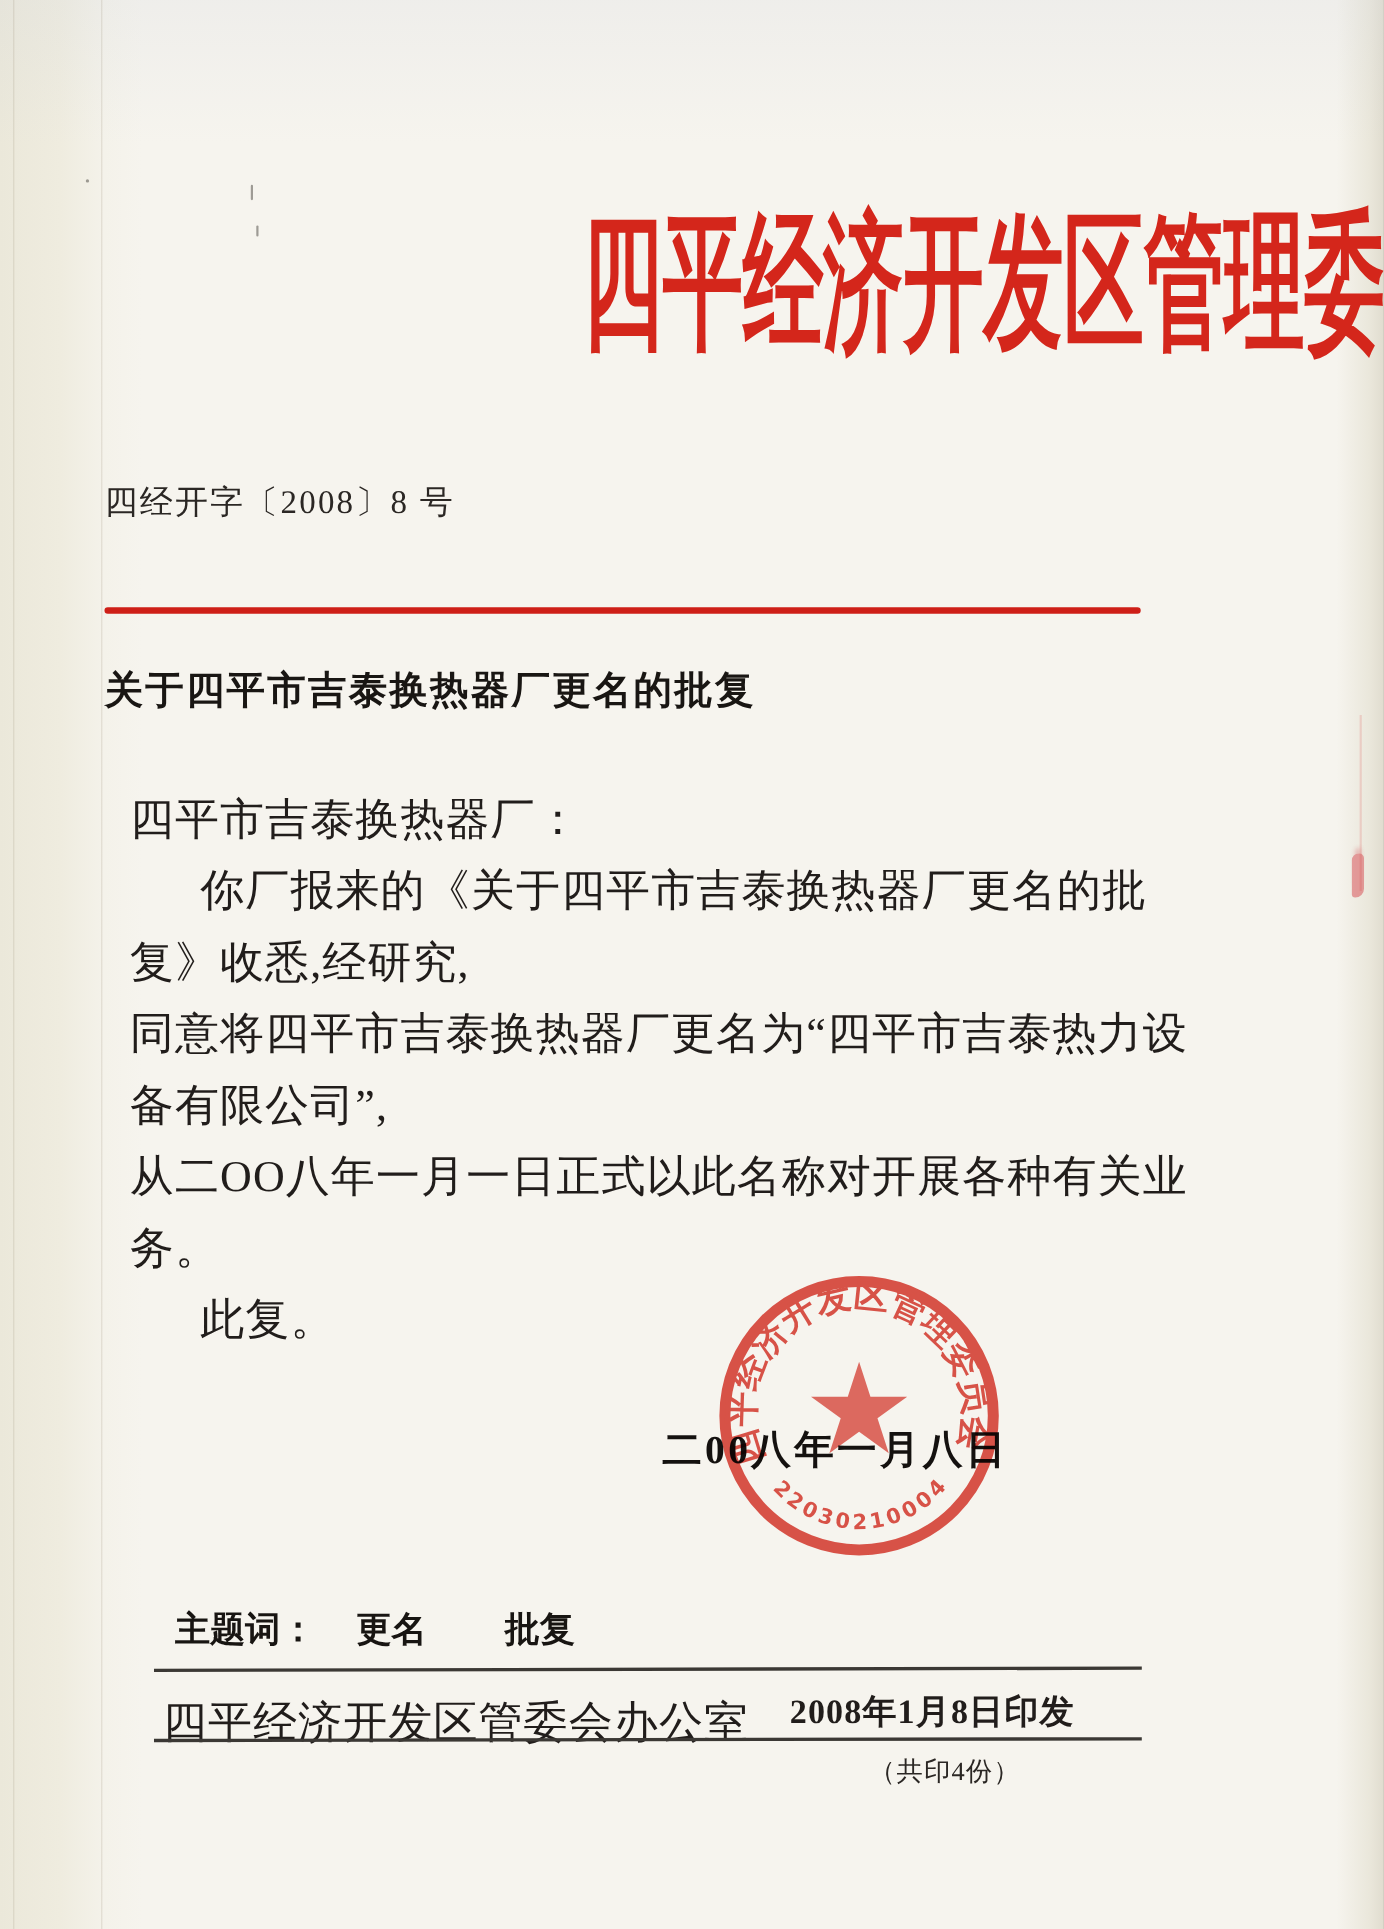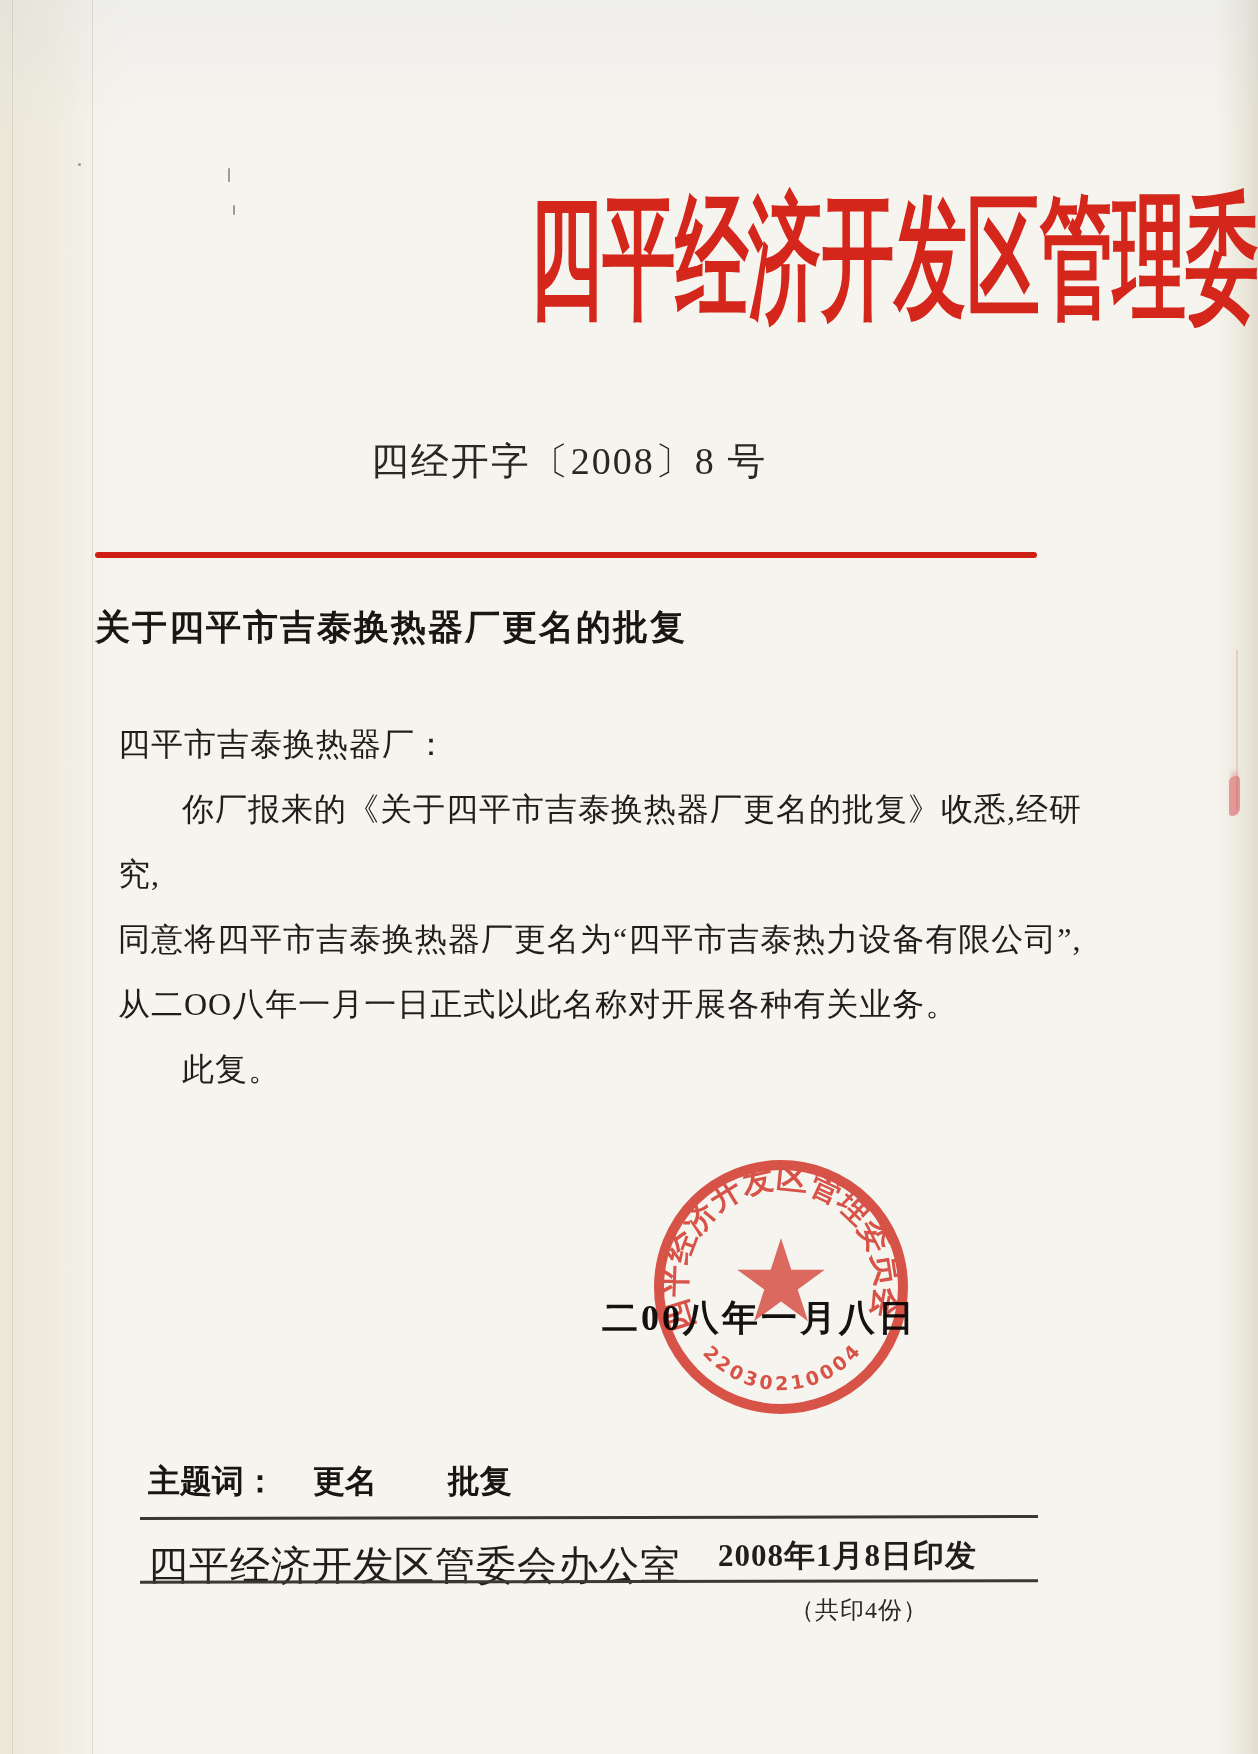--- a/index.html
+++ b/index.html
@@ -17,39 +17,39 @@
   .crease{position:absolute;top:0;bottom:0;width:1px;background:rgba(150,140,115,0.22);}
   .speck{position:absolute;background:rgba(70,65,60,0.5);border-radius:50%;}
 
   .header-title{position:absolute;top:185px;left:95px;width:948px;text-align:center;}
   .header-title span{
     display:inline-block;white-space:nowrap;
     font-size:135px;line-height:1.1;font-weight:bold;
     transform:scaleX(0.54);transform-origin:center;
     letter-spacing:0px;
   }
-  .doc-number{position:absolute;top:436px;left:95px;width:948px;text-align:center;
-    font-size:38px;letter-spacing:2px;color:#2b2724;}
+  .doc-number{position:absolute;top:436px;left:95px;width:948px;text-align:left;
+    font-size:30px;letter-spacing:2px;color:#2b2724;}
   .red-rule{position:absolute;top:552px;left:95px;width:942px;height:6px;
     border-radius:3px;}
   .doc-title{position:absolute;top:604px;left:95px;width:948px;
     font-family:"Liberation Sans","DejaVu Sans",sans-serif;
     font-size:35px;font-weight:bold;letter-spacing:2px;color:#191613;}
 
   .body-block{position:absolute;top:712px;left:118px;width:992px;
-    font-size:32px;line-height:65px;letter-spacing:1px;}
+    font-size:40px;line-height:65px;letter-spacing:1px;}
   .body-block .indent{text-indent:64px;}
 
   .sign-date{position:absolute;top:1294px;left:602px;z-index:2;
     font-size:36px;letter-spacing:3px;color:#14110f;font-weight:bold;}
 
   .seal{position:absolute;top:1150px;left:644px;width:274px;height:274px;z-index:3;
     mix-blend-mode:multiply;opacity:0.93;}
 
-  .subject-row{position:absolute;top:1460px;left:148px;
+  .subject-row{position:absolute;top:1460px;left:159px;
     font-family:"Liberation Sans","DejaVu Sans",sans-serif;
     font-size:32px;font-weight:bold;color:#181512;}
   .subject-row .term1{margin-left:28px;}
   .subject-row .term2{margin-left:62px;}
 
   .hrule{position:absolute;left:140px;width:898px;height:3px;background:#3b3834;}
   .hrule1{top:1516px;transform:rotate(-0.12deg);}
   .hrule2{top:1580px;transform:rotate(-0.1deg);}
 
   .footer-office{position:absolute;top:1538px;left:148px;font-size:40px;letter-spacing:1px;}

